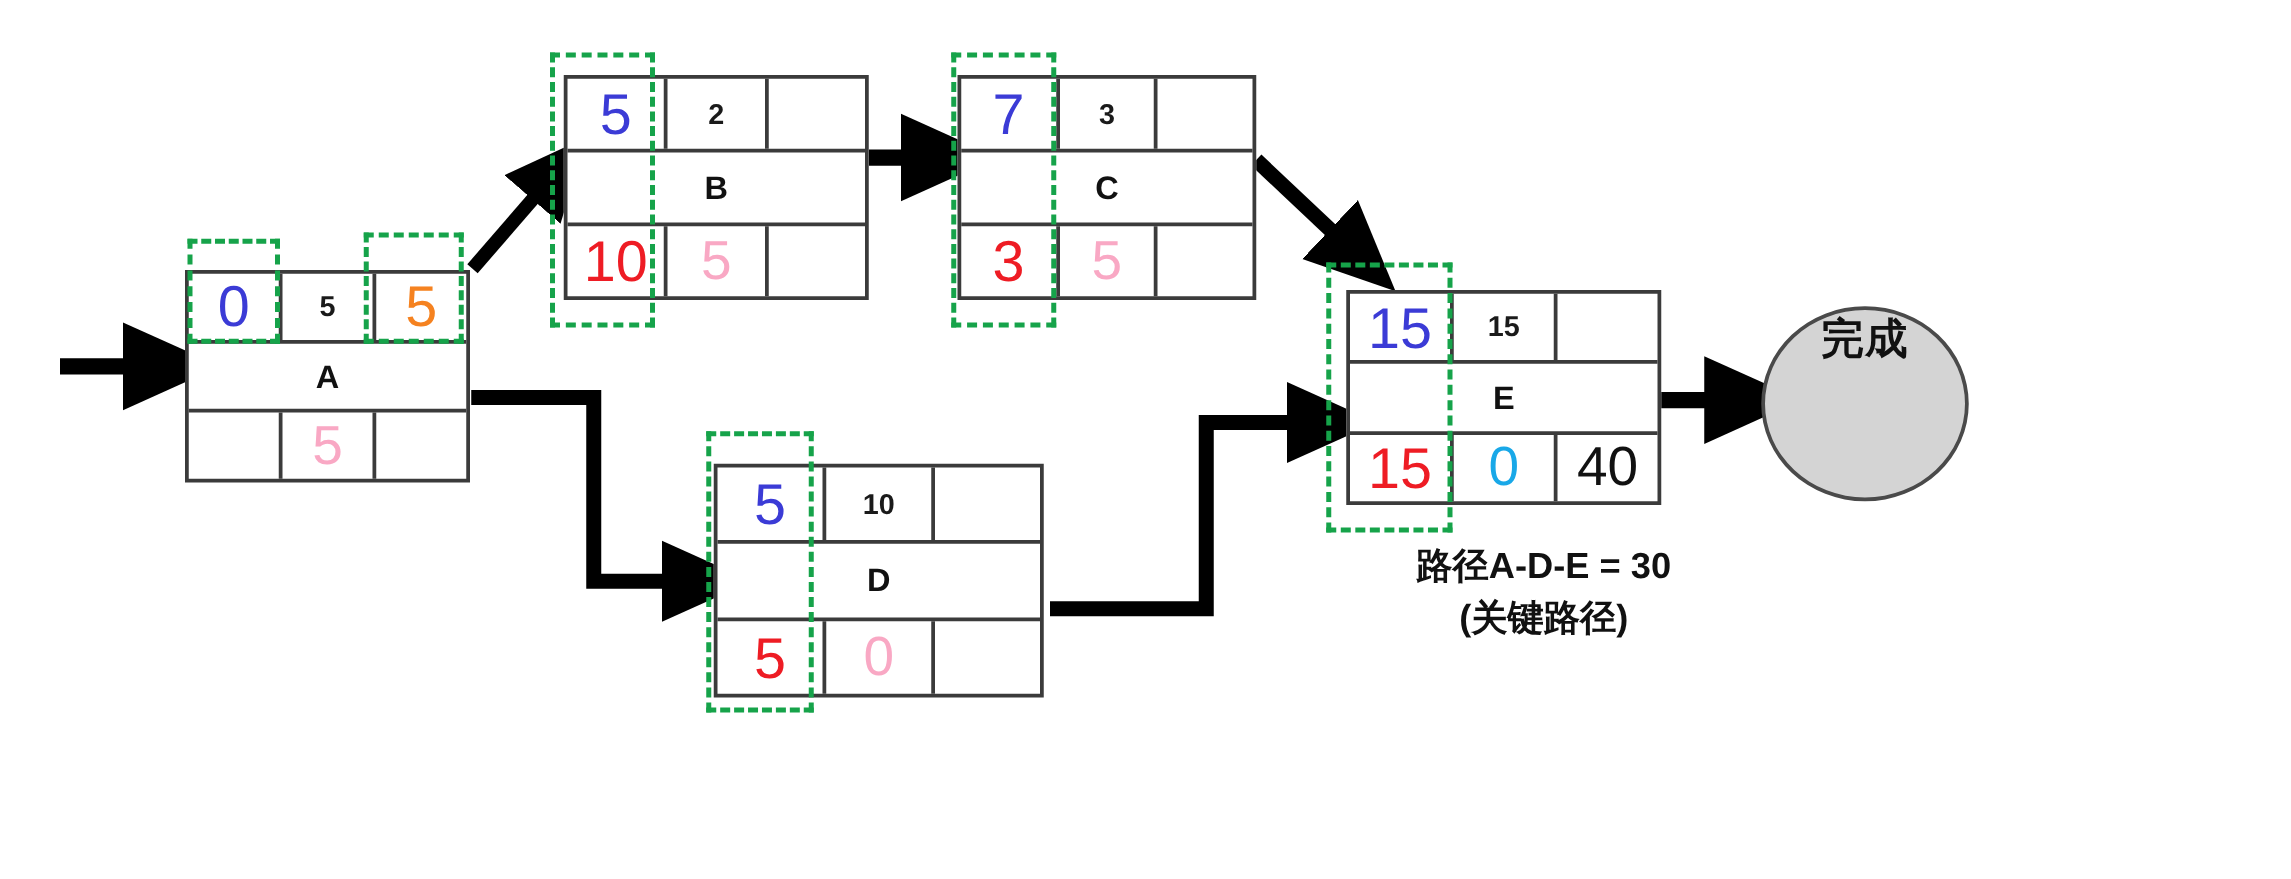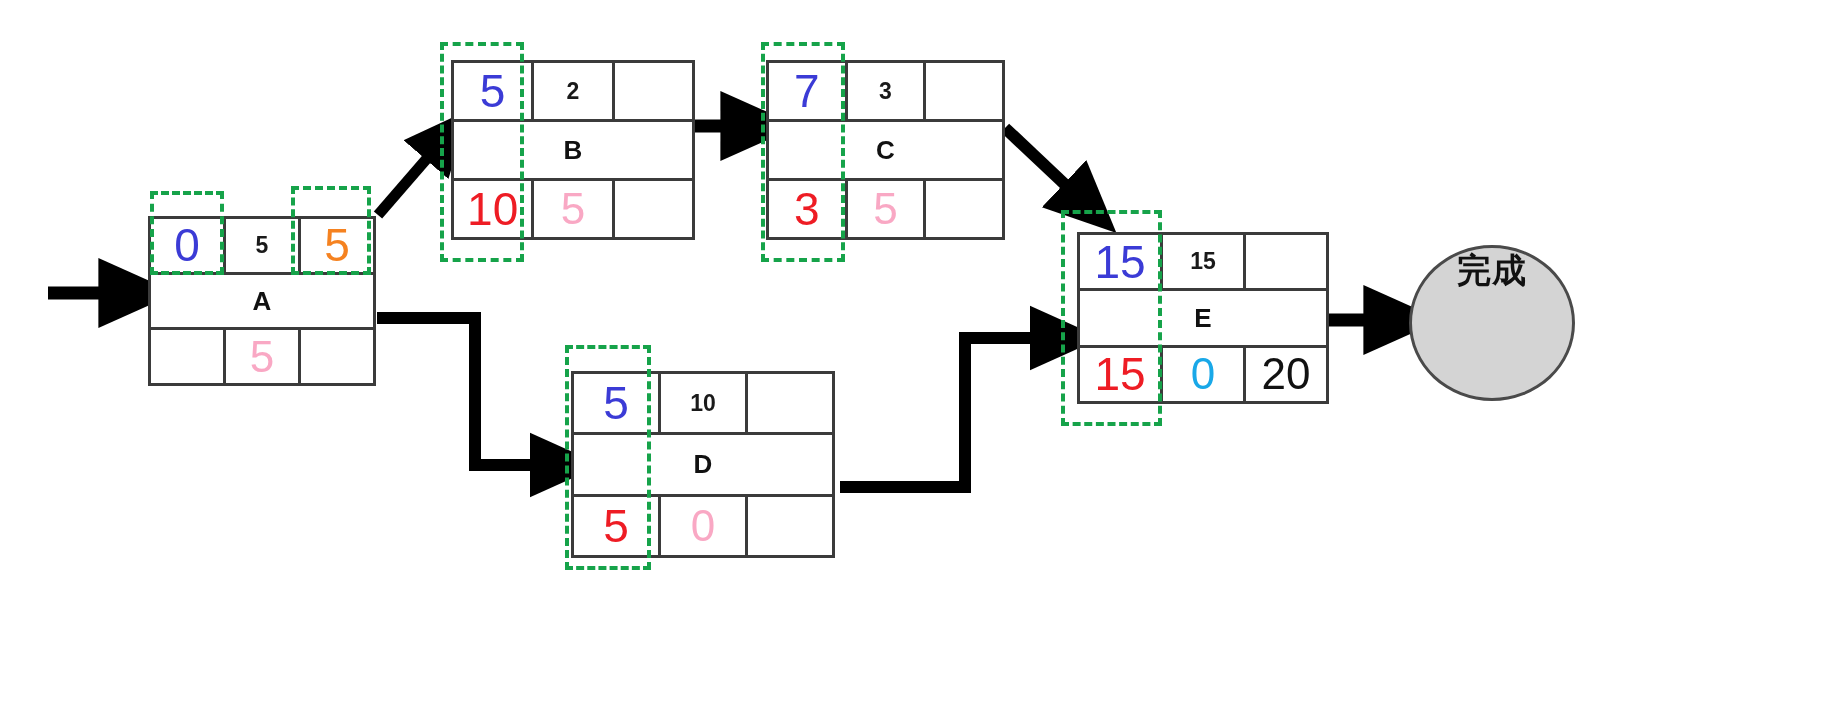--- a/index.html
+++ b/index.html
@@ -223,23 +223,27 @@
       <div class="cell v-es">15</div>
       <div class="cell v-dur">15</div>
       <div class="cell v-ef"></div>
     </div>
     <div class="row mid">
       <div class="cell v-name">E</div>
     </div>
     <div class="row bot">
       <div class="cell v-ls">15</div>
       <div class="cell v-float-cy">0</div>
-      <div class="cell v-total">20</div>
+      <div class="cell v-total">40</div>
     </div>
   </div>
   <div class="hl" style="left:1061px; top:210px; width:101px; height:216px;"></div>
 
   <div class="finish-oval" style="left:1409px; top:245px; width:160px; height:150px;">
     <span>完成</span>
   </div>
 
+  <div class="caption" style="left:1055px; top:432px; width:360px;">
+    <span class="l1">路径A-D-E = 30</span>
+    <span class="l2">(关键路径)</span>
+  </div>
 
 </div>
 
 </body></html>

